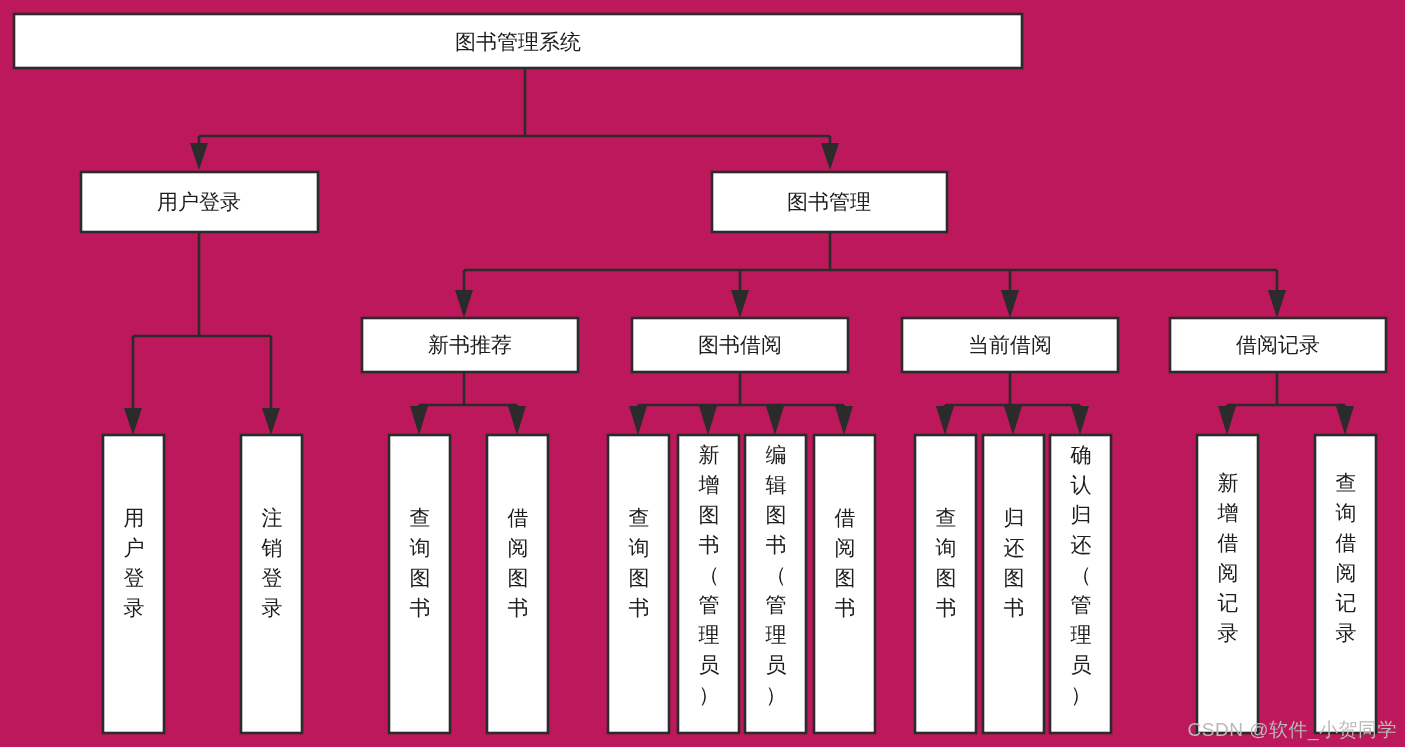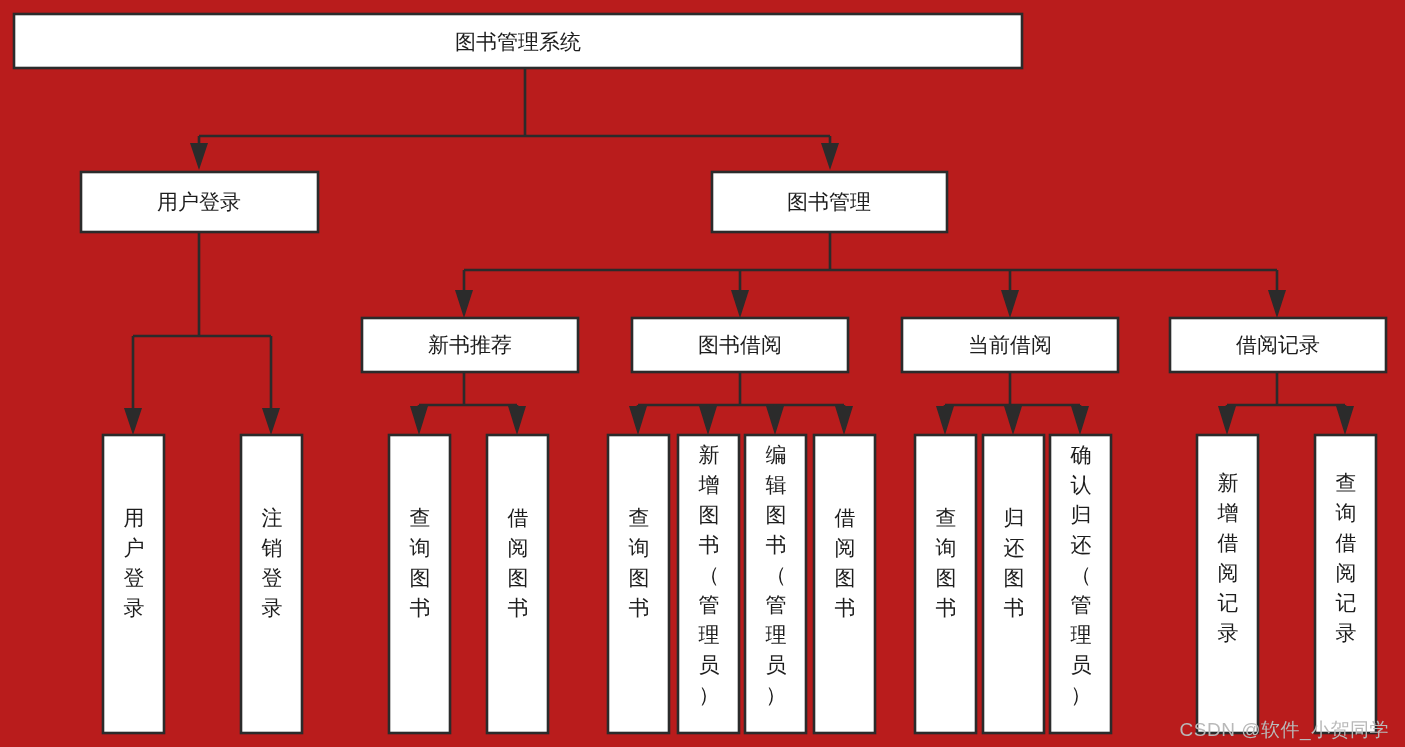--- a/index.html
+++ b/index.html
@@ -11,21 +11,21 @@
   body {
     width: 1405px;
     height: 747px;
     font-family: "Liberation Sans", "DejaVu Sans", sans-serif;
     overflow: hidden;
   }
   #diagram-root {
     position: relative;
     width: 1405px;
     height: 747px;
-    background: #b91c1c;
+    background: #be185d;
   }
   svg#diagram-svg {
     position: absolute;
     left: 0;
     top: 0;
     width: 1405px;
     height: 747px;
   }
   .node-box {
     fill: #ffffff;
@@ -50,21 +50,21 @@
     dominant-baseline: middle;
   }
   .node-label-v {
     font-family: "Liberation Sans", "DejaVu Sans", sans-serif;
     font-size: 21px;
     fill: #1d1d1d;
     text-anchor: middle;
   }
   .watermark-text {
     position: absolute;
-    right: 16px;
+    right: 8px;
     bottom: 4px;
     font-family: "Liberation Sans", "DejaVu Sans", sans-serif;
     font-size: 19px;
     color: #b9b9b9;
     white-space: nowrap;
     letter-spacing: 0.5px;
     pointer-events: none;
     text-align: center;
   }
 </style>

